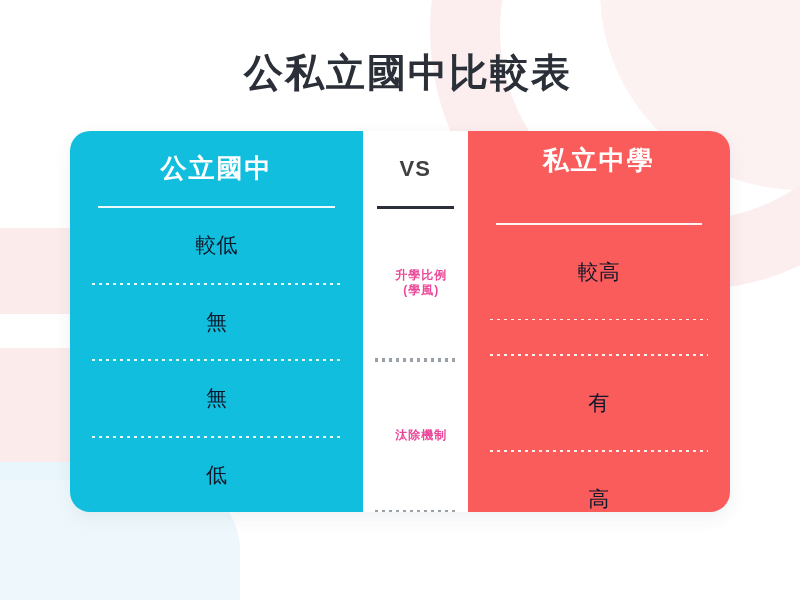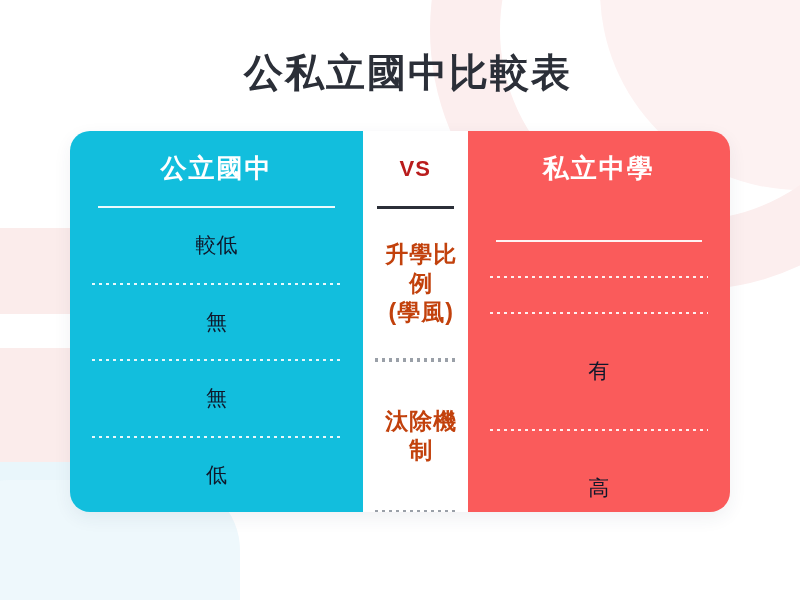--- a/index.html
+++ b/index.html
@@ -130,21 +130,21 @@
     height: 75px;
     display: flex;
     align-items: center;
     justify-content: center;
     font-size: 26px;
     font-weight: bold;
     letter-spacing: 2px;
   }
   .col-left  .head { color: #ffffff; }
   .col-right .head { color: #ffffff; }
-  .col-mid   .head { color: #b91c1c; font-size: 22px; letter-spacing: 1px; }
+  .col-mid   .head { color: #404040; font-size: 22px; letter-spacing: 1px; }
 
   
   .head-rule {
     height: 2px;
     margin: 0 28px 0 28px;
     background: rgba(255,255,255,0.92);
   }
   .col-mid .head-rule {
     margin: 0 14px;
     height: 3px;
@@ -156,23 +156,23 @@
     flex: 1;
     display: flex;
     align-items: center;
     justify-content: center;
     text-align: center;
     font-size: 21px;
     line-height: 1.25;
     color: #0f172a;
   }
   .col-mid .cell {
-    color: #c2410c;
+    color: #ec4899;
     font-weight: bold;
-    font-size: 23px;
+    font-size: 12px;
     letter-spacing: 1px;
     margin-left: 12px;
   }
 
   
   .dots {
     height: 2px;
     margin: 0 22px;
     background-image: linear-gradient(to right,
         rgba(255,255,255,0.9) 0 3px, transparent 3px 7px);
@@ -225,20 +225,21 @@
     </div>
     <div class="dots"></div>
     <div class="dots"></div>
     <div class="cell">汰除機制</div>
     <div class="dots"></div>
   </div>
 
   <div class="col col-right">
     <div class="head">私立中學</div>
     <div class="head-rule"></div>
+    <div class="cell">較高</div>
     <div class="dots"></div>
     <div class="dots"></div>
     <div class="cell">有</div>
     <div class="dots"></div>
     <div class="cell">高</div>
   </div>
 
 </div>
 
 </body></html>

